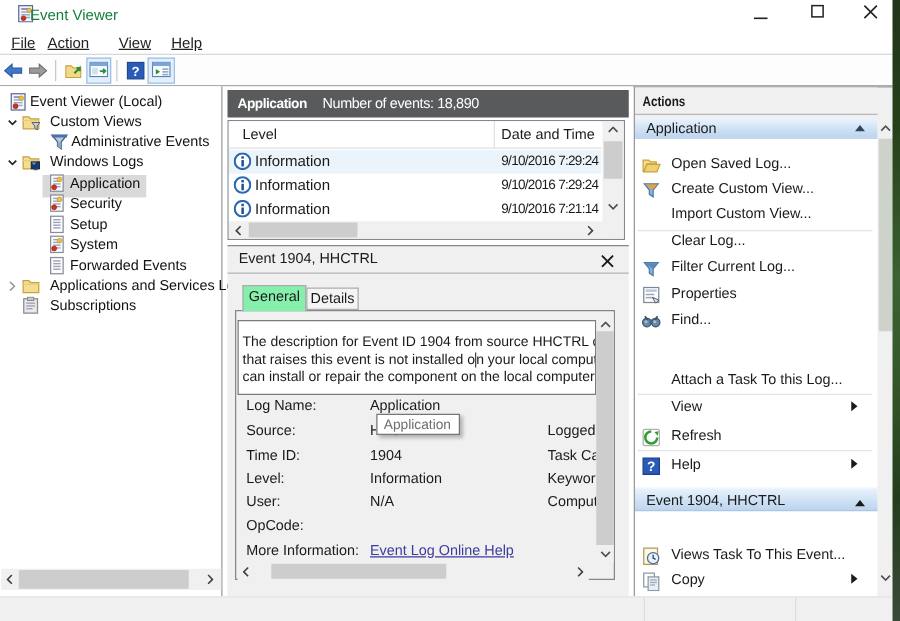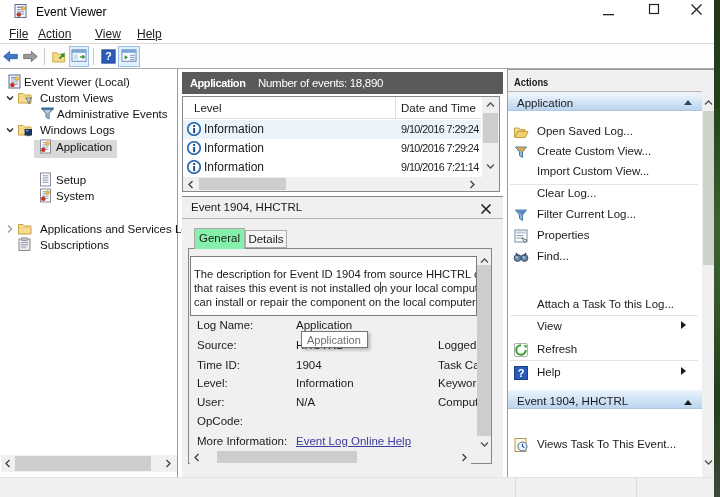--- a/index.html
+++ b/index.html
@@ -4,21 +4,21 @@
 <style>
 * { margin:0; padding:0; box-sizing:border-box; }
 html,body { width:720px; height:497px; overflow:hidden; }
 body { font-family:"Liberation Sans", sans-serif; font-size:12px; color:#1a1a1a; background:#fff; position:relative; }
 #green { position:absolute; left:714px; top:0; width:6px; height:497px;
   background:linear-gradient(180deg,#22351a 0%,#24401a 20%,#3c6132 45%,#35582a 60%,#233d1c 80%,#3a4a38 100%); }
 #win { position:absolute; left:0; top:0; width:714px; height:497px; background:#fff; }
 .abs { position:absolute; }
 
 #title { position:absolute; left:0; top:0; width:714px; height:22px; background:#fff; }
-#title .txt { position:absolute; left:36px; top:5px; font-size:12px; color:#000000; }
+#title .txt { position:absolute; left:24px; top:5px; font-size:12px; color:#15803d; }
 .capbtn { position:absolute; top:0; width:14px; height:20px; color:#000; }
 
 #menu { position:absolute; left:0; top:22px; width:714px; height:22px; background:#fff; border-bottom:1px solid #d7d7d7; }
 #menu span { position:absolute; top:5px; font-size:12px; color:#222;text-decoration:underline; }
 
 #toolbar { position:absolute; left:0; top:45px; width:714px; height:24px; background:#fdfdfd; border-bottom:1px solid #ababab; }
 
 #status { position:absolute; left:0; top:477px; width:714px; height:20px; background:#f0f0f0; border-top:1px solid #e3e3e3; }
 
 #left { position:absolute; left:0; top:69px; width:178px; height:408px; background:#fff; border-right:1px solid #9b9b9b; }
@@ -183,32 +183,45 @@
       <div class="lbl" style="left:40px">Windows Logs</div>
     </div>
     <div id="treesel" style="top:71px"></div>
     <div class="trow" style="top:70px">
       <svg class="ticon" style="left:38px" viewBox="0 0 15 15">
           <use href="#logpage"></use>
           <use href="#logdots"></use>
         </svg>
       <div class="lbl" style="left:56px">Application</div>
     </div>
+    <div class="trow" style="top:86px">
+      <svg class="ticon" style="left:38px" viewBox="0 0 15 15">
+          <use href="#logpage"></use>
+          <use href="#logdots"></use>
+        </svg>
+      <div class="lbl" style="left:56px">Security</div>
+    </div>
     <div class="trow" style="top:103px">
       <svg class="ticon" style="left:38px" viewBox="0 0 15 15">
           <use href="#logpage"></use>
         </svg>
       <div class="lbl" style="left:56px">Setup</div>
     </div>
     <div class="trow" style="top:119px">
       <svg class="ticon" style="left:38px" viewBox="0 0 15 15">
           <use href="#logpage"></use>
           <use href="#logdots"></use>
         </svg>
       <div class="lbl" style="left:56px">System</div>
+    </div>
+    <div class="trow" style="top:136px">
+      <svg class="ticon" style="left:38px" viewBox="0 0 15 15">
+          <use href="#logpage"></use>
+        </svg>
+      <div class="lbl" style="left:56px">Forwarded Events</div>
     </div>
     <div class="trow" style="top:152px">
       <svg class="texp" style="left:5px" viewBox="0 0 10 10">
           <path d="M3 1.5 L6.5 5 L3 8.5" stroke="#9a9a9a" stroke-width="1.3" fill="none"></path>
         </svg>
       <svg class="ticon" style="left:17px" viewBox="0 0 15 15">
           <use href="#folder"></use>
         </svg>
       <div class="lbl" style="left:40px">Applications and Services Lo</div>
     </div>
@@ -440,20 +453,31 @@
         <div class="secarr" style="top:9px;border-bottom-color:#1a1a1a"></div>
       </div>
     <div class="aitem" style="top:364px">
       <svg class="aicon" viewBox="0 0 16 16">
           <rect x="2" y="1.5" width="11" height="13" fill="#fdf6e0" stroke="#b09a5a"></rect>
           <circle cx="9.5" cy="9.5" r="4.5" fill="#e8f0f8" stroke="#4a6a9a"></circle>
           <path d="M9.5 6.8 L9.5 9.5 L11.5 10.5" stroke="#2a4a7a" stroke-width="1.1" fill="none"></path>
         </svg>
       <div class="al">Views Task To This Event...</div>
     </div>
+    <div class="aitem" style="top:384px">
+      <svg class="aicon" viewBox="0 0 16 16">
+          <rect x="2" y="1.5" width="8.5" height="11" fill="#fff" stroke="#8a9aaa"></rect>
+          <rect x="5.5" y="4.5" width="8.5" height="11" fill="#e8eef4" stroke="#8a9aaa"></rect>
+          <rect x="7" y="6.5" width="5.5" height="1" fill="#9aa8b8"></rect>
+          <rect x="7" y="8.5" width="5.5" height="1" fill="#9aa8b8"></rect>
+          <rect x="7" y="10.5" width="4" height="1" fill="#9aa8b8"></rect>
+        </svg>
+      <div class="al">Copy</div>
+        <div class="sub"></div>
+    </div>
     <div class="abs" style="left:195px;top:25px;width:11px;height:374px;background:#f0f0f0">
       <div class="sbarrow" style="left:0;top:2px;width:11px;height:10px;line-height:10px;font-size:9px"><svg width="9" height="6" viewBox="0 0 9 6" style="vertical-align:middle">
             <path d="M1 4.5 L4.5 1 L8 4.5" fill="none" stroke="#505050" stroke-width="1.3"></path>
           </svg></div>
       <div class="sbthumb" style="left:0px;top:16px;width:11px;height:154px;background:#cdd2ca"></div>
       <div class="sbarrow" style="left:0;top:361px;width:11px;height:10px;line-height:10px;font-size:9px"><svg width="9" height="6" viewBox="0 0 9 6" style="vertical-align:middle">
             <path d="M1 1.5 L4.5 5 L8 1.5" fill="none" stroke="#505050" stroke-width="1.3"></path>
           </svg></div>
     </div>
   </div>

